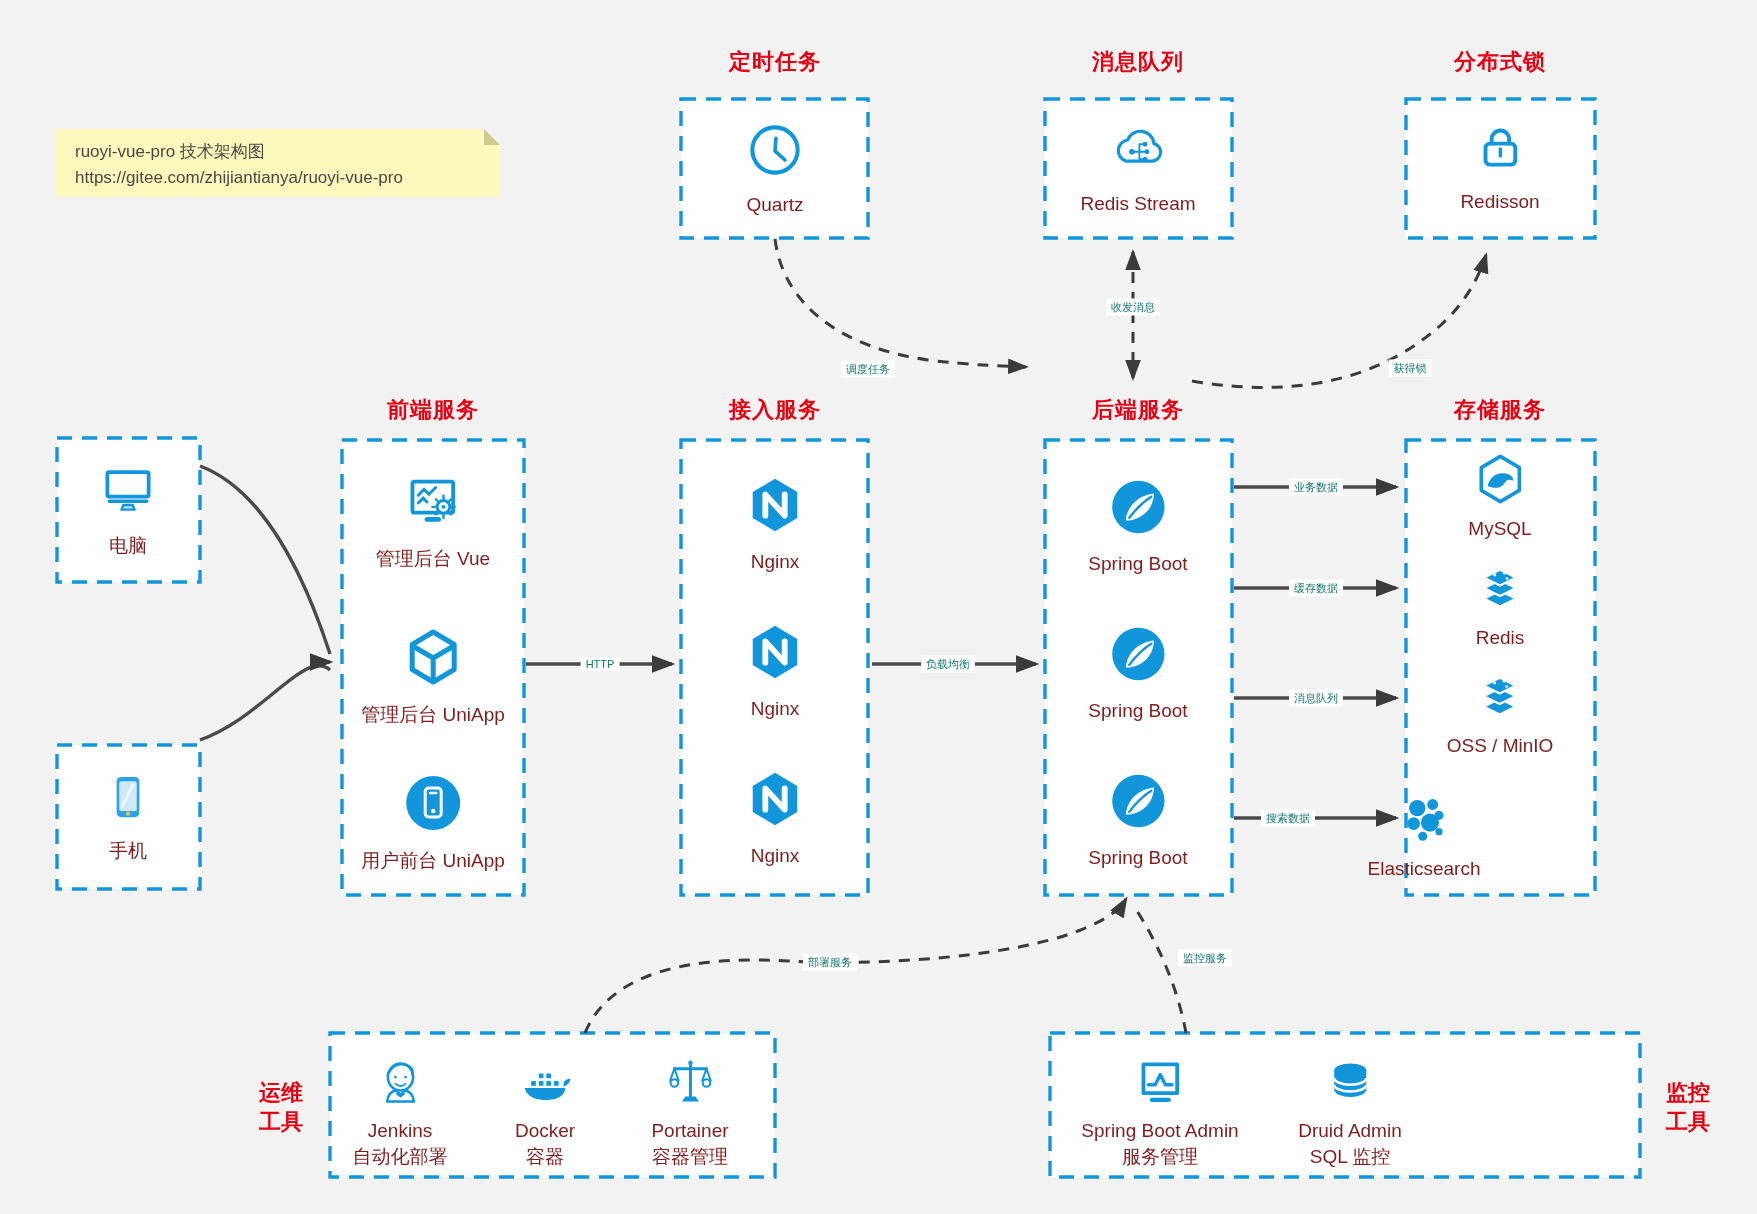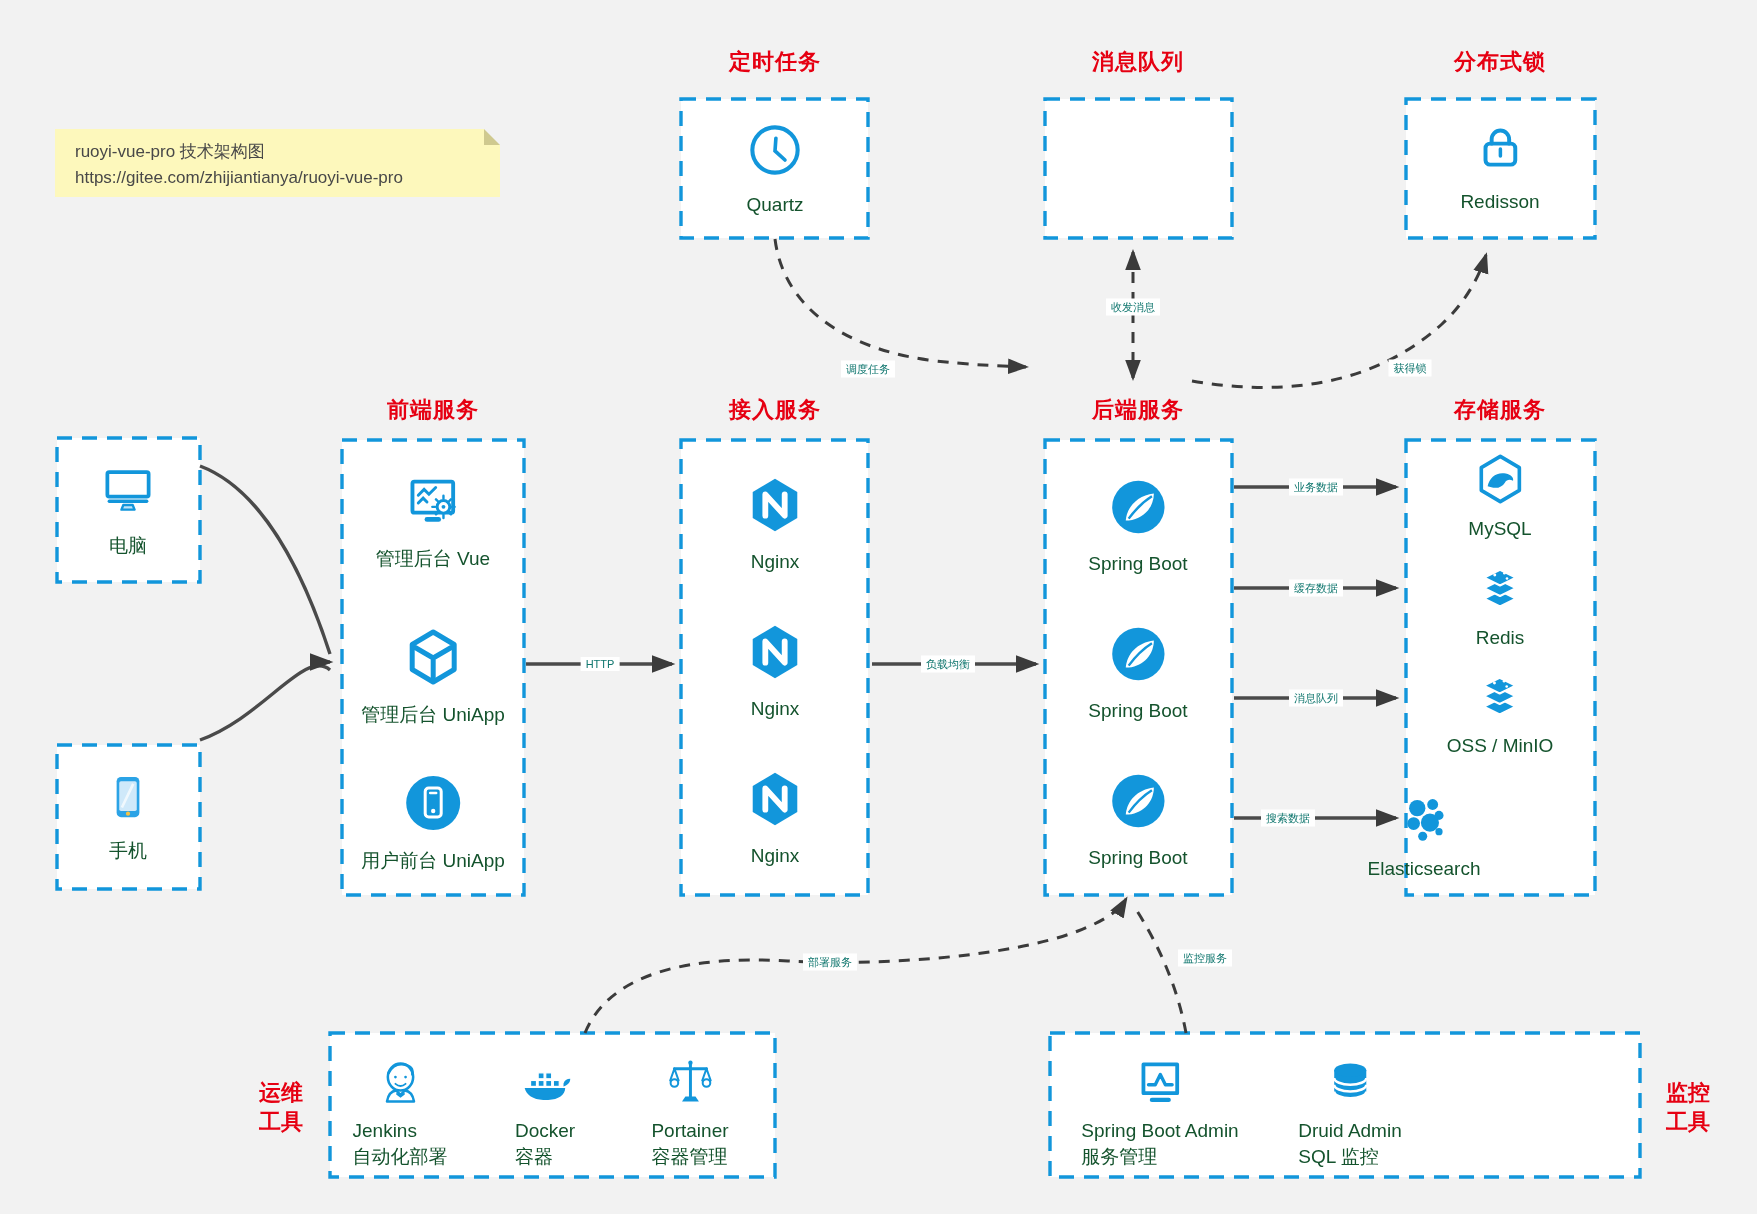--- a/index.html
+++ b/index.html
@@ -11,21 +11,21 @@
   .note::after{content:'';position:absolute;top:0;right:0;width:0;height:0;
     border-top:16px solid #f2f2f2;border-left:16px solid #cfc98f;}
   .note div{font-size:17px;line-height:26px;color:#484848;}
   .gtitle{position:absolute;transform:translate(-50%,-50%);color:#e60012;font-size:22px;
     font-weight:700;letter-spacing:1px;white-space:nowrap;}
   .side-label{position:absolute;transform:translate(-50%,-50%);color:#e60012;font-size:22px;
     font-weight:700;text-align:left;line-height:29px;white-space:nowrap;}
   .node{position:absolute;transform:translateX(-50%);display:flex;flex-direction:column;
     align-items:center;gap:13px;}
   .node.tight{gap:8px;}
-  .nlabel{font-size:19px;color:#14532d;white-space:nowrap;line-height:26px;text-align:left;}
+  .nlabel{font-size:19px;color:#7f1d1d;white-space:nowrap;line-height:26px;text-align:center;}
   .elabel{position:absolute;transform:translate(-50%,-50%);font-size:11px;color:#0f766e;
     background:#ffffff;padding:1px 5px;white-space:nowrap;z-index:5;}
 </style>
 </head>
 <body>
 
 <div class="canvas">
 
   <svg class="edges-layer" width="1757" height="1214" viewBox="0 0 1757 1214">
     <defs>
@@ -92,20 +92,31 @@
   </div>
 
   <div class="node" style="left:775px;top:121px">
     <svg width="58" height="58" viewBox="0 0 64 64" fill="none" stroke="#1296db" stroke-linecap="round">
       <circle cx="32" cy="32" r="25" stroke-width="4.5"></circle>
       <path d="M33 19 L32 33 L43 43" stroke-width="4"></path>
     </svg>
     <div class="nlabel">Quartz</div>
   </div>
 
+  <div class="node" style="left:1138px;top:118px">
+    <svg width="60" height="60" viewBox="0 0 64 64" fill="none" stroke="#1296db">
+      <path d="M19 46 h27 a9.5 9.5 0 0 0 2.5 -18.7 A14.5 14.5 0 0 0 20.5 23.5 A11.5 11.5 0 0 0 19 46 Z" stroke-width="3.4" stroke-linejoin="round"></path>
+      <circle cx="25" cy="36" r="3" fill="#1296db" stroke="none"></circle>
+      <circle cx="39" cy="28" r="2.6" fill="#1296db" stroke="none"></circle>
+      <circle cx="41" cy="36" r="2.6" fill="#1296db" stroke="none"></circle>
+      <circle cx="39" cy="44" r="2.6" fill="#1296db" stroke="none"></circle>
+      <path d="M25 36 H33 M33 36 V28 H39 M33 36 H41 M33 36 V44 H39" stroke-width="2"></path>
+    </svg>
+    <div class="nlabel">Redis Stream</div>
+  </div>
 
   <div class="node" style="left:1500px;top:120px">
     <svg width="56" height="56" viewBox="0 0 64 64" fill="none" stroke="#1296db" stroke-linecap="round">
       <path d="M22 27 v-5 a10 10 0 0 1 20 0 v5" stroke-width="4.5"></path>
       <rect x="15" y="27" width="34" height="24" rx="5" stroke-width="4.5"></rect>
       <line x1="32" y1="33" x2="32" y2="41" stroke-width="4"></line>
     </svg>
     <div class="nlabel">Redisson</div>
   </div>
 

